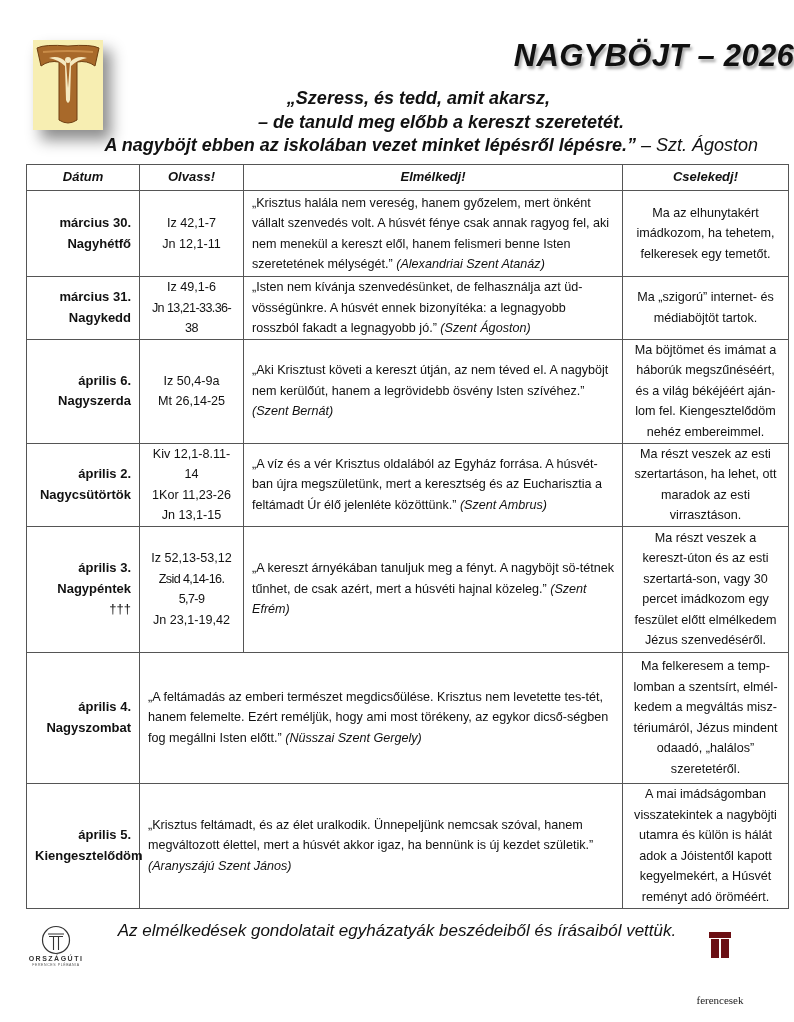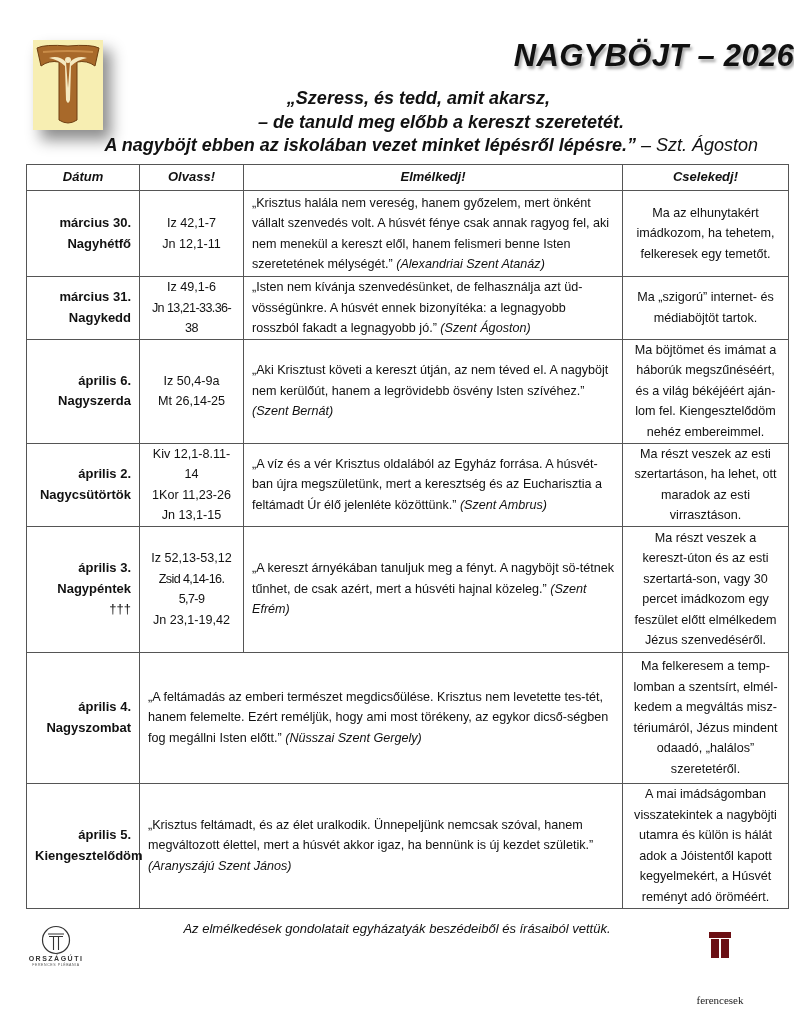--- a/index.html
+++ b/index.html
@@ -44,21 +44,21 @@
     td.date { text-align: right; font-weight: bold; font-size: 13px; }
     td.read { text-align: center; padding: 0 2px; }
     td.read .narrow { letter-spacing: -0.6px; }
     td.reflect { text-align: left; }
     td.reflect .src { font-style: italic; }
     td.act { text-align: center; padding: 0 3px; margin-left: 15px; }
     .line { display: block; }
 
     .footer-note {
       position: absolute; left: 0; right: 0; top: 921px; text-align: center;
-      font-style: italic; font-size: 13px;
+      font-style: italic; font-size: 17px;
     }
     .logo-orszaguti {
       position: absolute; left: 28px; top: 925px; width: 56px; height: 50px; text-align: center;
     }
     .logo-orszaguti .name { font-size: 7px; letter-spacing: 1.5px; color: #333; font-weight: bold; line-height: 8px; }
     .logo-orszaguti .sub { font-size: 3.5px; letter-spacing: 0.6px; color: #555; line-height: 5px; }
     .logo-ferences {
       position: absolute; left: 690px; top: 932px; width: 60px; text-align: center;
     }
     .logo-ferences .name { font-family: "Liberation Serif", "DejaVu Serif", serif; font-size: 11px; color: #222; line-height: 12px; margin-top: 36px; }

